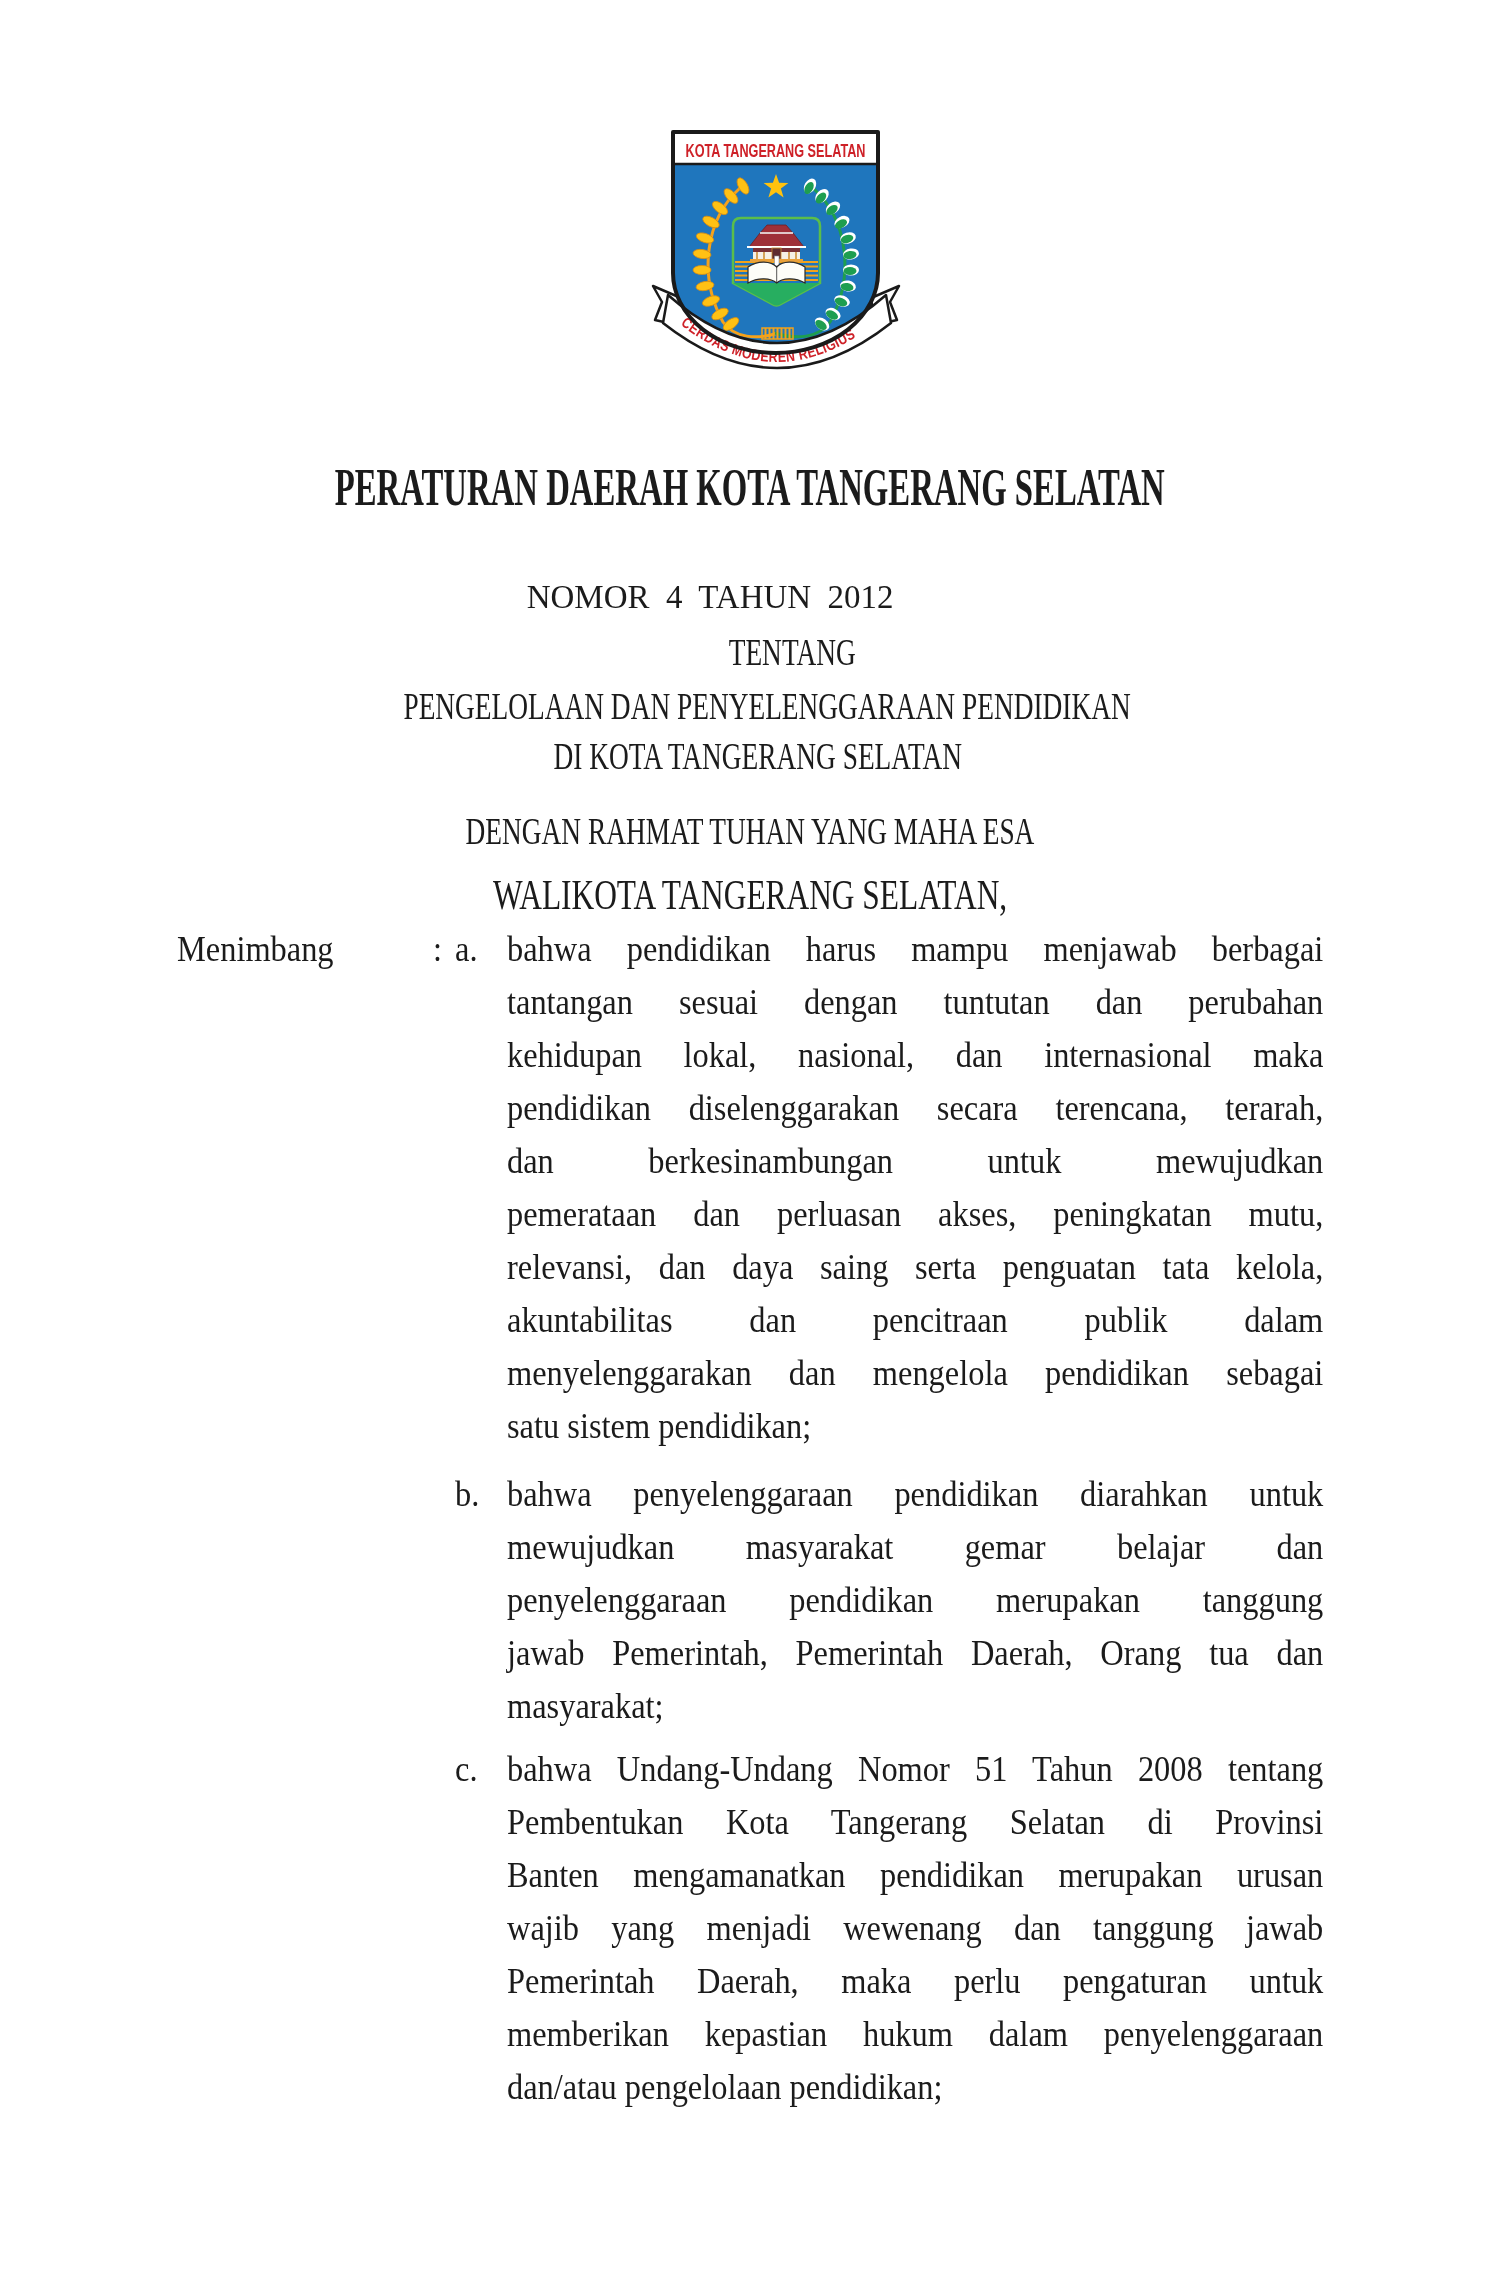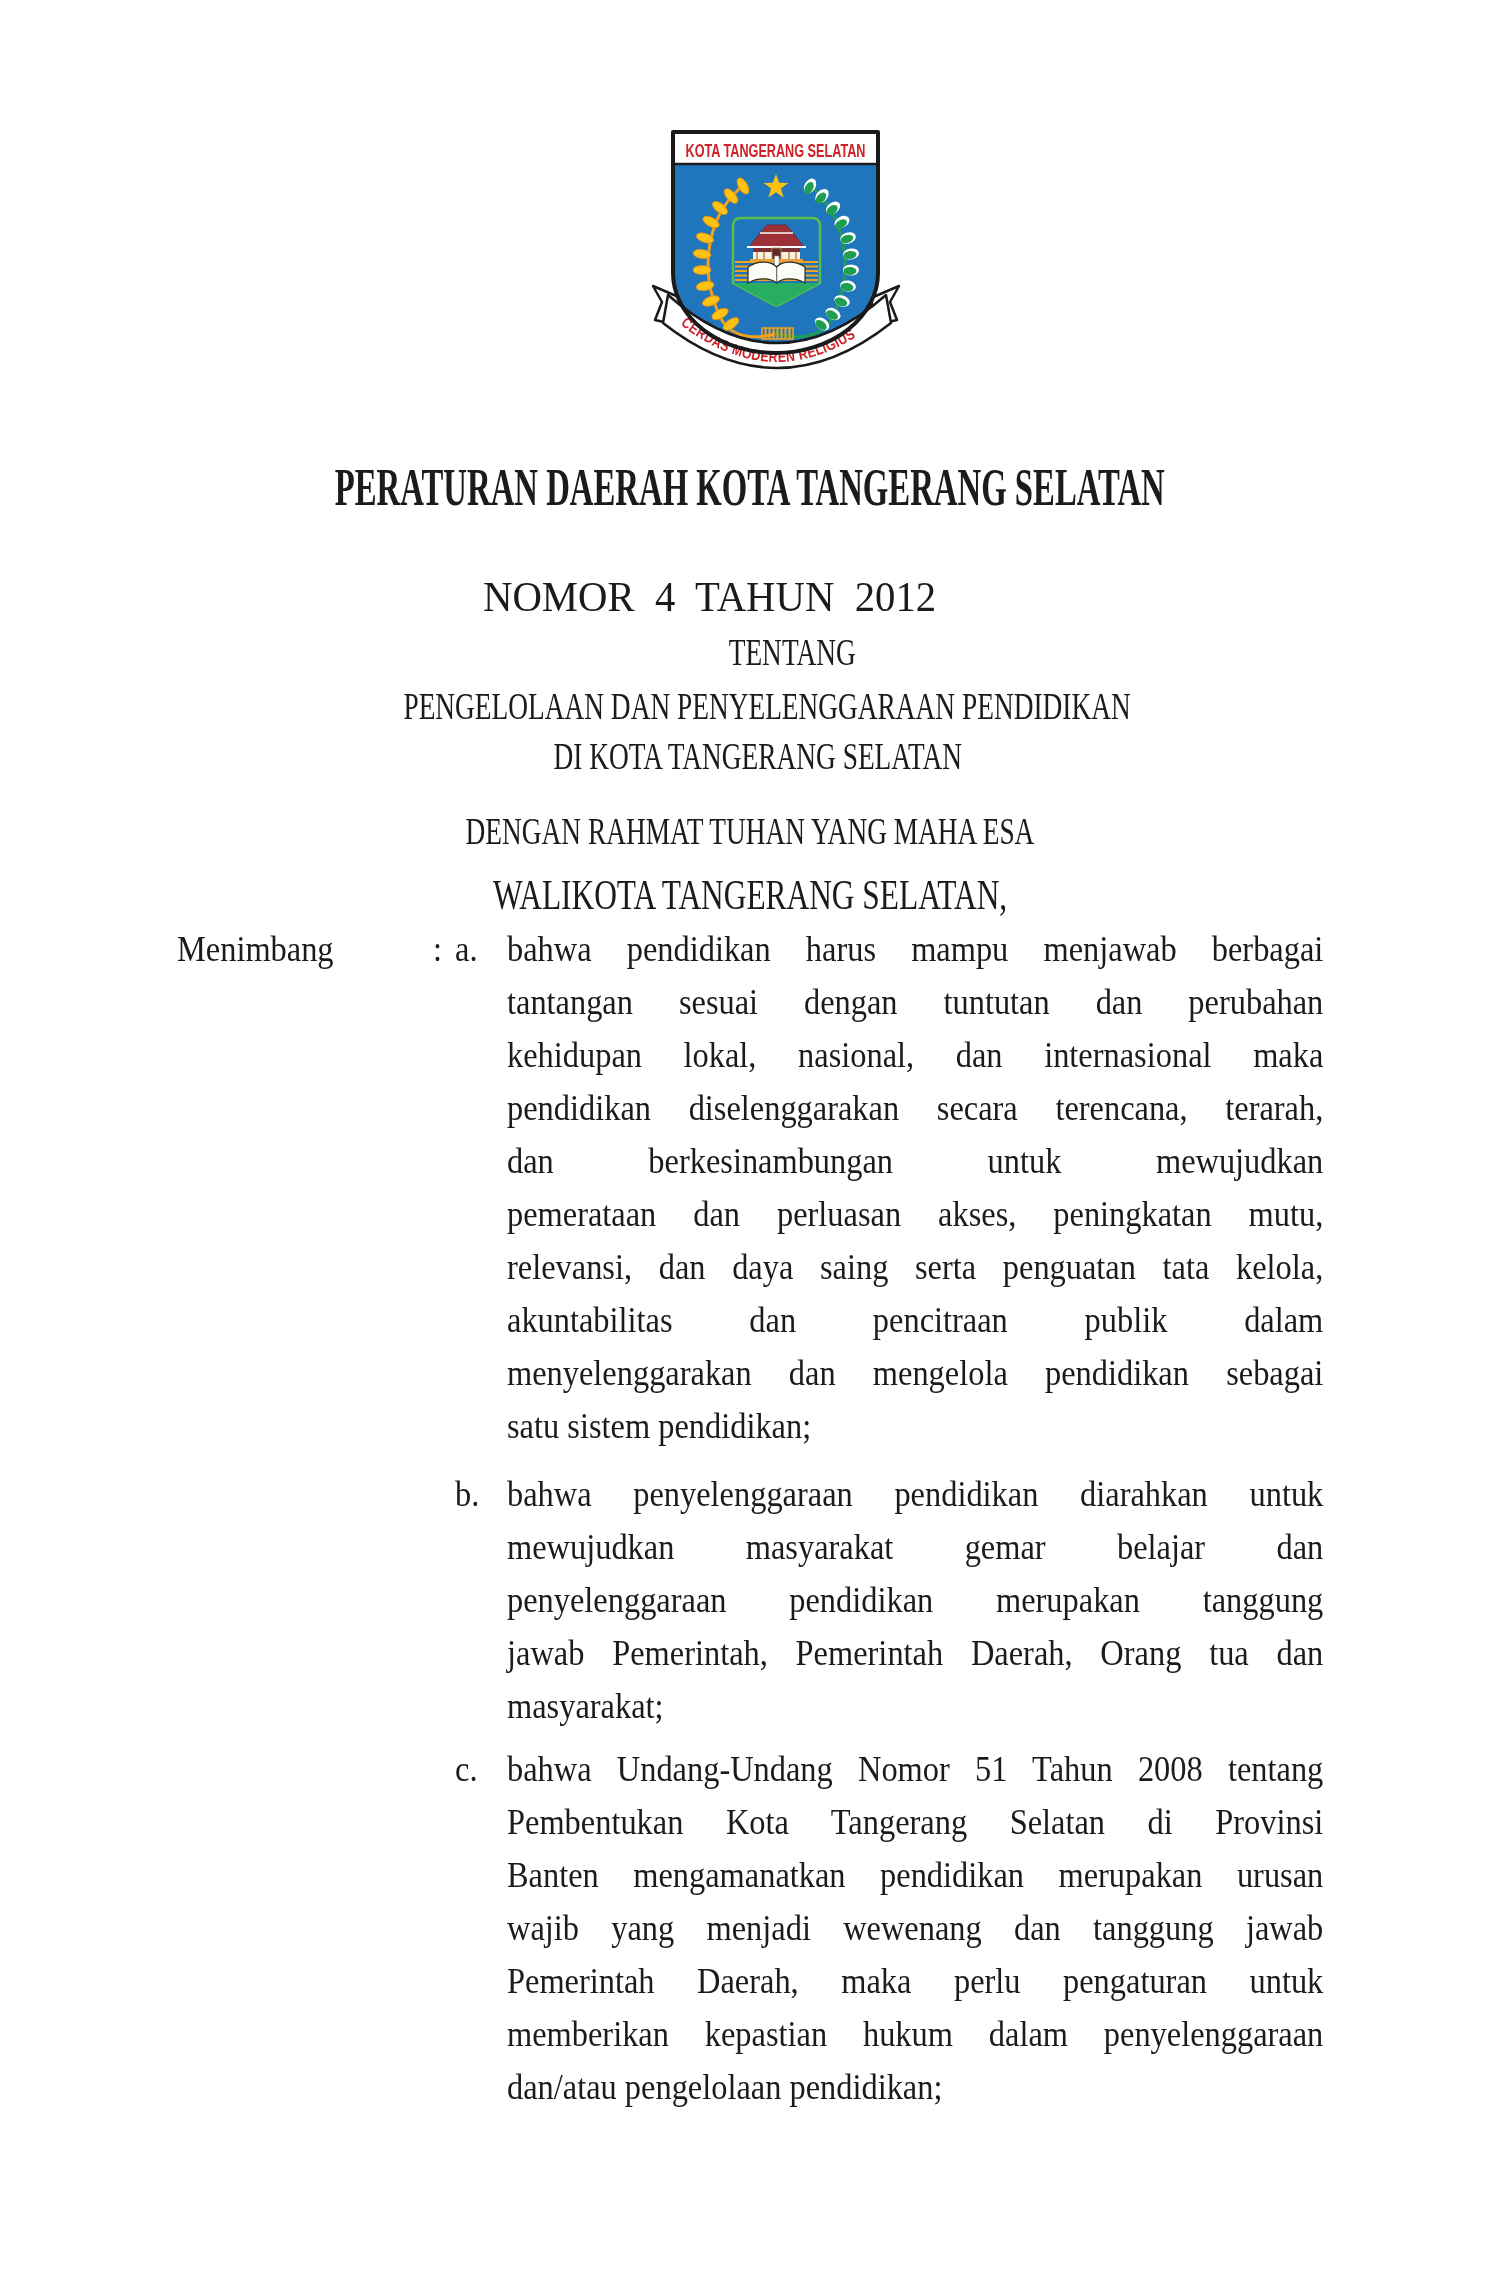--- a/index.html
+++ b/index.html
@@ -16,21 +16,21 @@
   
   .logo { position: absolute; left: 645px; top: 126px; width: 262px; height: 248px; }
 
   
   .hline { position: absolute; left: 0; width: 1500px; text-align: center; white-space: nowrap; }
   .hline .sq { display: inline-block; transform-origin: 50% 0; }
 
   .doc-title       { top: 455px; font-size: 52px; line-height: 66px; font-weight: bold; }
   .doc-title .sq   { transform: scaleX(0.63); }
 
-  .nomor           { top: 575px; font-size: 42px; line-height: 44px; }
+  .nomor           { top: 575px; font-size: 34px; line-height: 44px; }
   .nomor .sq       { transform: scaleX(0.97); word-spacing: 0.25em; margin-left: -80px; }
 
   .tentang         { top: 628px; font-size: 38px; line-height: 48px; margin-left: 42px; }
   .subject1        { top: 682px; font-size: 38px; line-height: 48px; padding-left: 17px; }
   .subject2        { top: 732px; font-size: 38px; line-height: 48px; padding-left: 8px; }
   .invocation      { top: 807px; font-size: 38px; line-height: 48px; font-family: Liberation Serif, serif; }
   .tentang .sq, .subject1 .sq, .subject2 .sq, .invocation .sq { transform: scaleX(0.72); }
 
   .official        { top: 868px; font-size: 43px; line-height: 54px; }
   .official .sq    { transform: scaleX(0.73); }

